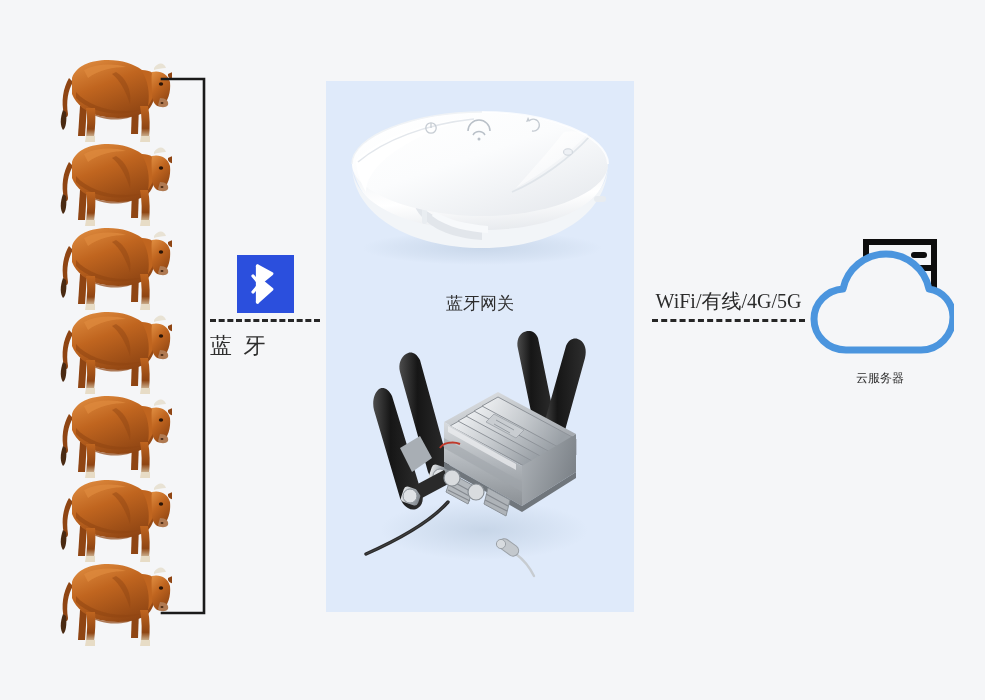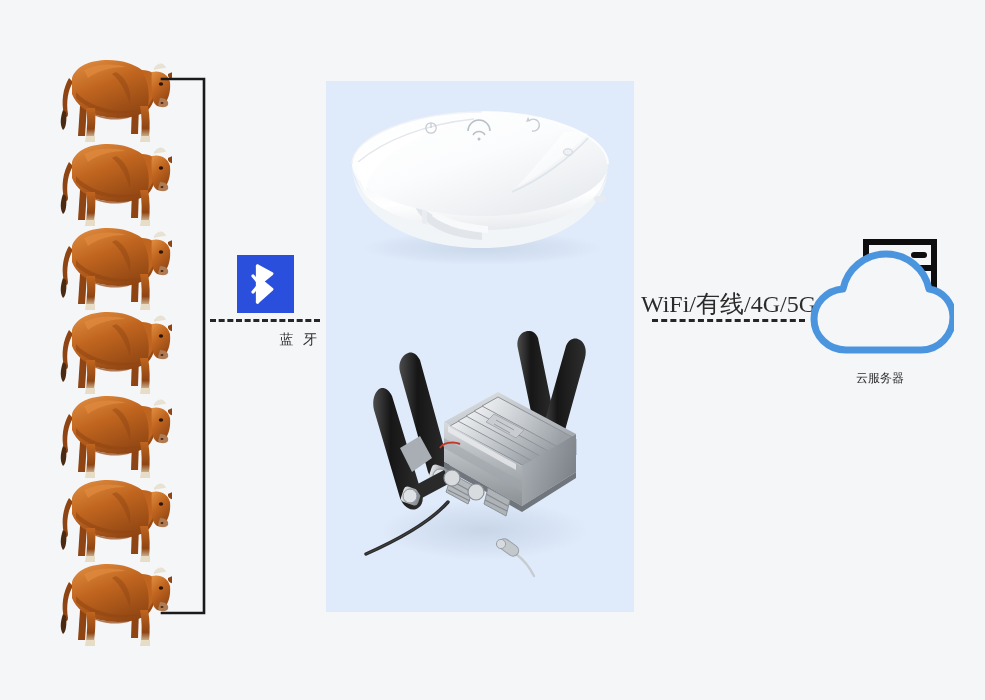--- a/index.html
+++ b/index.html
@@ -36,22 +36,22 @@
     background: #2b4fdd;
     display: flex; align-items: center; justify-content: center;
   }
   #bt-icon svg { display:block; width: 30px; height: 40px; }
   #bt-dash {
     left: 210px; top: 319px; width: 110px; height: 0;
     border-top: 3px dashed #262626;
   }
   #bt-label {
     left: 210px; top: 331px; width: 110px;
-    text-align: right;
-    font-size: 14px; color: #2e2e2e; letter-spacing: 3px;
+    text-align: left;
+    font-size: 22px; color: #2e2e2e; letter-spacing: 3px;
   }
 
   
   #panel {
     left: 326px; top: 81px;
     width: 308px; height: 531px;
     background: #dfeafa;
   }
 
   
@@ -65,21 +65,21 @@
   }
 
   
   #igw { left: 348px; top: 330px; width: 266px; height: 268px; }
   #igw svg { display:block; width: 266px; height: 268px; }
 
   
   #wan-label {
     left: 636px; top: 288px; width: 185px;
     text-align: center;
-    font-size: 24px; color: #2b2b2b;
+    font-size: 20px; color: #2b2b2b;
     white-space: nowrap;
   }
   #wan-dash {
     left: 652px; top: 319px; width: 153px; height: 0;
     border-top: 3px dashed #262626;
   }
 
   
   #cloud { left: 806px; top: 226px; width: 148px; height: 140px; }
   #cloud svg { display:block; width: 148px; height: 140px; }
@@ -549,20 +549,21 @@
 
         <path d="M196 33 a6 6 0 1 0 -3 -10" stroke="#c6ccd3"></path>
         <path d="M192 19 l2 4 -4 1 z" fill="#c6ccd3" stroke="none"></path>
       </g>
 
       <ellipse cx="232" cy="54" rx="4.4" ry="3.2" fill="#eef1f5" stroke="#cfd5dc" stroke-width="1"></ellipse>
       <rect x="258" y="98" width="12" height="6" rx="3" fill="#e8ecf0"></rect>
     </svg>
   </div>
 
+  <div id="ap-label" class="abs">蓝牙网关</div>
 
   <div id="igw" class="abs">
     <svg viewBox="0 0 266 268" aria-hidden="true">
       <defs>
         <linearGradient id="metalTop" x1="0" y1="0" x2="0.6" y2="1">
           <stop offset="0" stop-color="#e9ebed"></stop>
           <stop offset="0.4" stop-color="#c3c7cb"></stop>
           <stop offset="1" stop-color="#9ba0a6"></stop>
         </linearGradient>
         <linearGradient id="metalFront" x1="0" y1="0" x2="0" y2="1">

